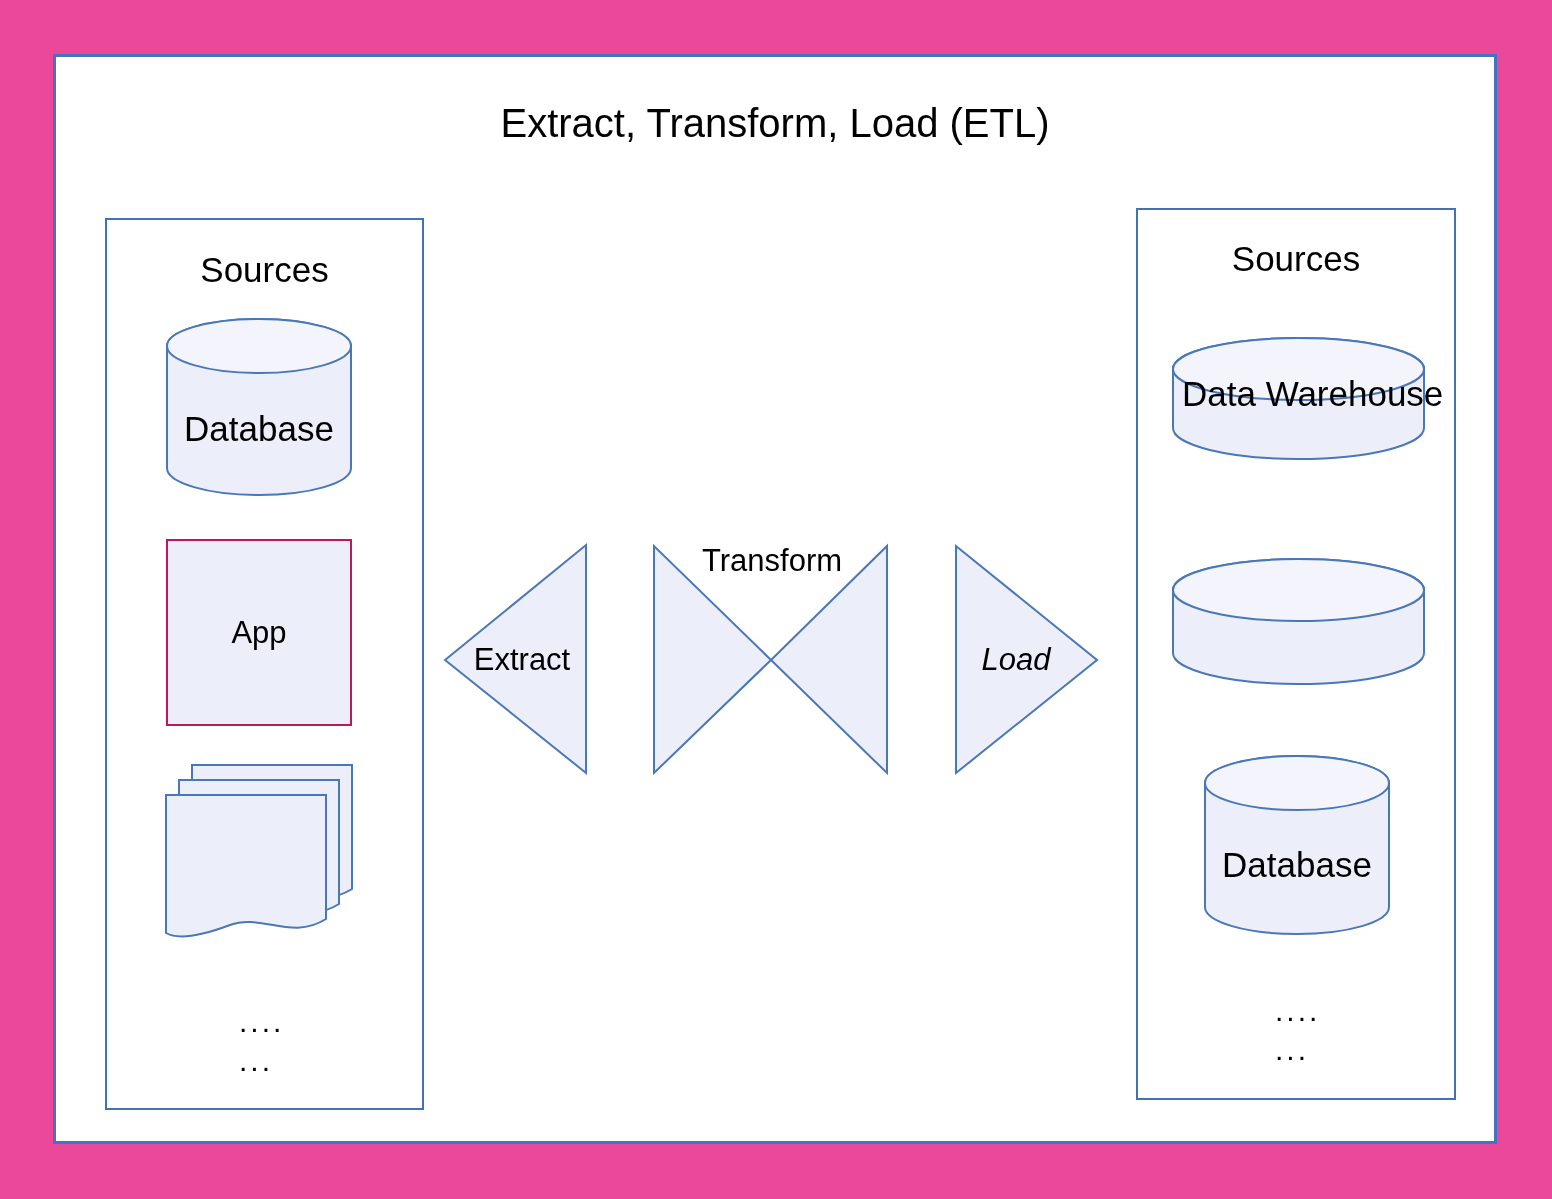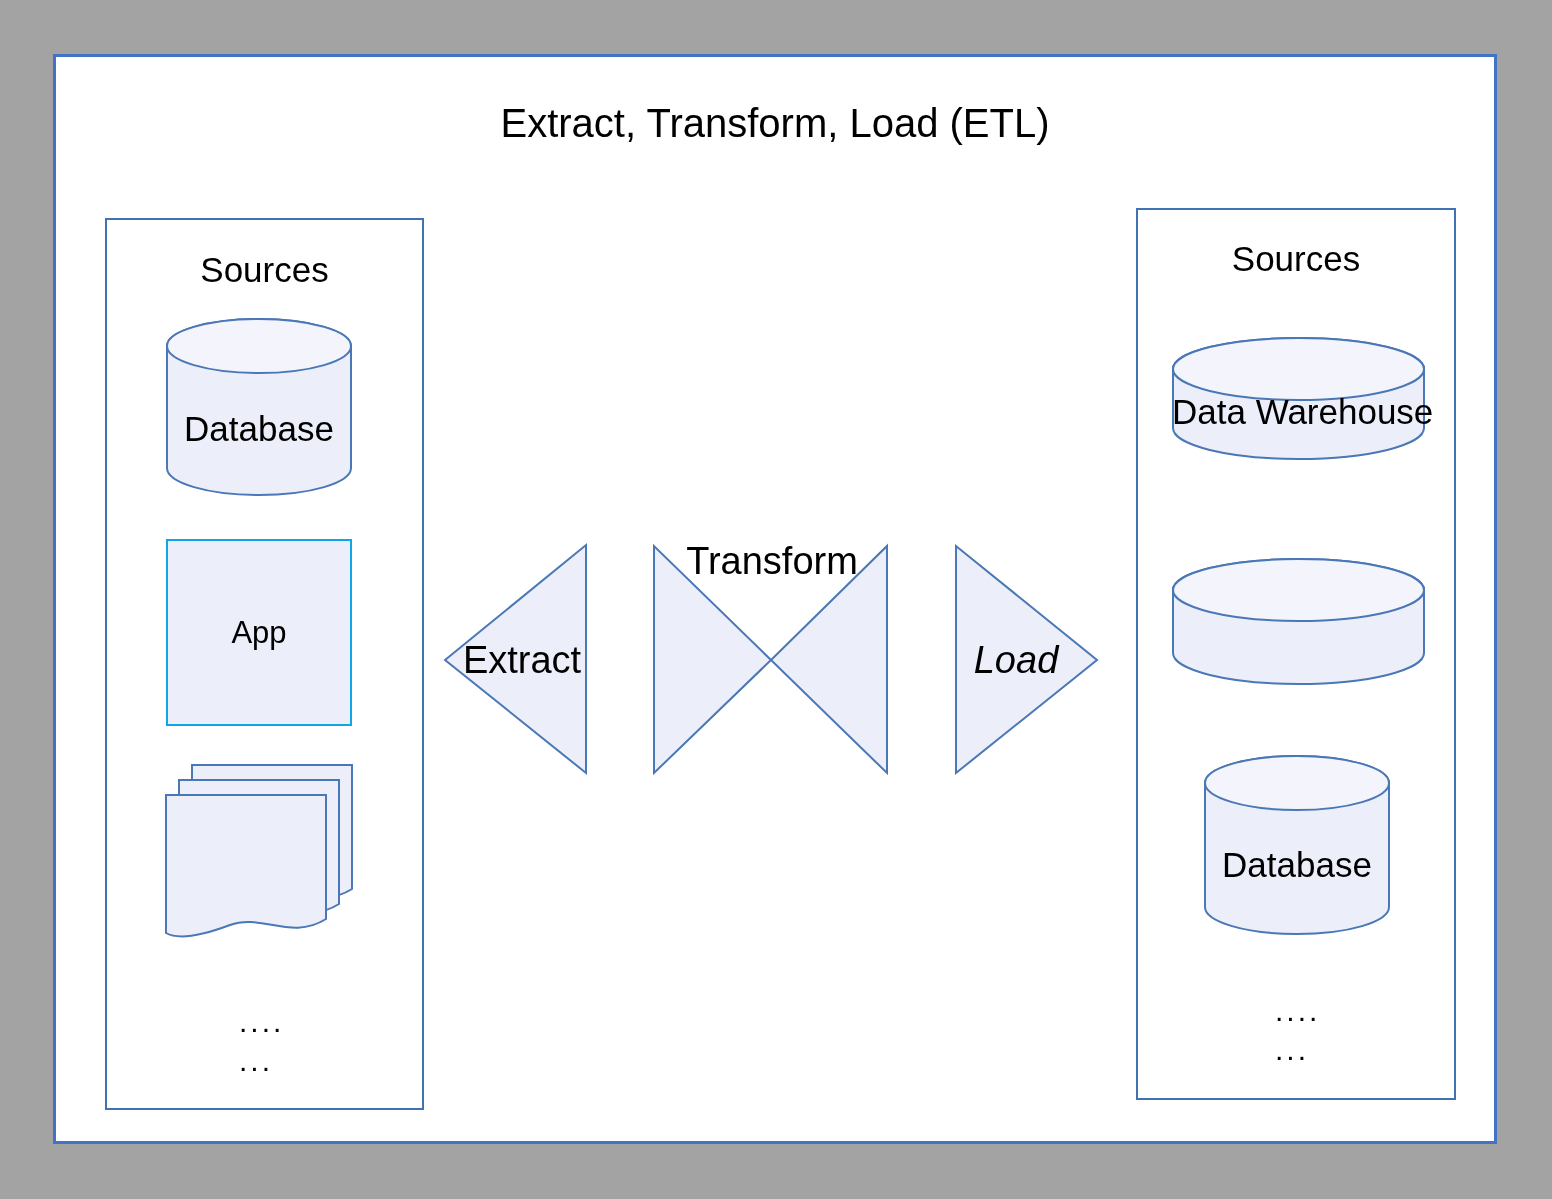--- a/index.html
+++ b/index.html
@@ -9,21 +9,21 @@
     width: 1552px;
     height: 1199px;
     overflow: hidden;
     font-family: "Liberation Sans", sans-serif;
     color: #000000;
   }
   .stage {
     position: relative;
     width: 1552px;
     height: 1199px;
-    background: #a3a3a3;
+    background: #ec4899;
   }
   .panel {
     position: absolute;
     left: 53px;
     top: 54px;
     width: 1444px;
     height: 1090px;
     background: #ffffff;
     border: 3px solid #4472c4;
     box-sizing: border-box;
@@ -67,21 +67,21 @@
     line-height: 38px;
     white-space: nowrap;
   }
   .app-box {
     position: absolute;
     left: 59px;
     top: 319px;
     width: 186px;
     height: 187px;
     background: #eceef9;
-    border: 2px solid #0ea5e9;
+    border: 2px solid #be185d;
     box-sizing: border-box;
     display: flex;
     align-items: center;
     justify-content: center;
     font-size: 31px;
   }
   .flatfiles-label {
     position: absolute;
     left: 50px;
     top: 597px;
@@ -101,21 +101,21 @@
   .sources .dots { left: 132px; top: 782px; }
   .targets .dots { left: 137px; top: 781px; }
   .flow-svg {
     position: absolute;
     left: 0;
     top: 0;
   }
   .flow-label {
     position: absolute;
     transform: translate(-50%, -50%);
-    font-size: 38px;
+    font-size: 31px;
     line-height: 38px;
     white-space: nowrap;
   }
   .cyl-body, .tri { fill: #eceef9; stroke: #4a77b5; stroke-width: 2; }
   .cyl-top { fill: #f4f5fc; stroke: #4a77b5; stroke-width: 2; }
   .doc     { fill: #eceef9; stroke: #4a77b5; stroke-width: 2; }
 </style>
 </head>
 <body>
 
@@ -168,21 +168,21 @@
     <div class="flow-label" style="left:960px; top:603px;font-style:italic;">Load</div>
 
     <div class="group-box targets">
       <div class="group-heading" style="top:27px;">Sources</div>
 
       <div class="shape-wrap" style="left:34px; top:127px; width:253px; height:123px;">
         <svg width="253" height="123" viewBox="0 0 253 123">
           <path class="cyl-body" d="M1 32 A125.5 31 0 0 1 252 32 L252 91 A125.5 31 0 0 1 1 91 Z"></path>
           <ellipse class="cyl-top" cx="126.5" cy="32" rx="125.5" ry="31"></ellipse>
         </svg>
-        <div class="shape-label" style="top:56px;">Data Warehouse</div>
+        <div class="shape-label" style="top:38px;margin-left:10px;">Data Warehouse</div>
       </div>
 
       <div class="shape-wrap" style="left:34px; top:348px; width:253px; height:127px;">
         <svg width="253" height="127" viewBox="0 0 253 127">
           <path class="cyl-body" d="M1 32 A125.5 31 0 0 1 252 32 L252 95 A125.5 31 0 0 1 1 95 Z"></path>
           <ellipse class="cyl-top" cx="126.5" cy="32" rx="125.5" ry="31"></ellipse>
         </svg>
       </div>
 
       <div class="shape-wrap" style="left:66px; top:545px; width:186px; height:180px;">

